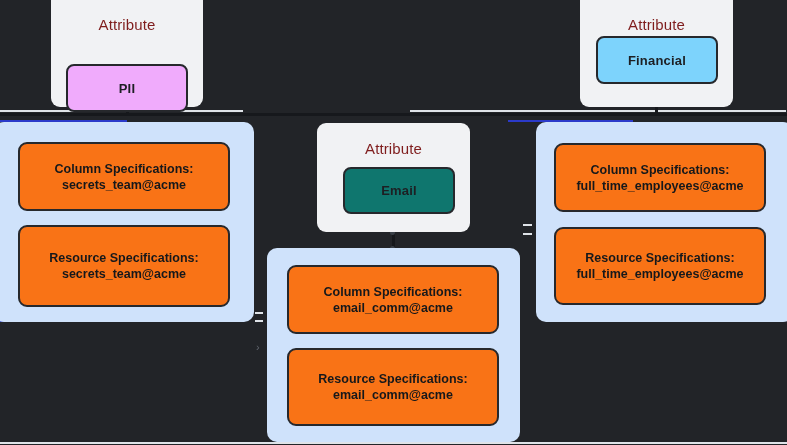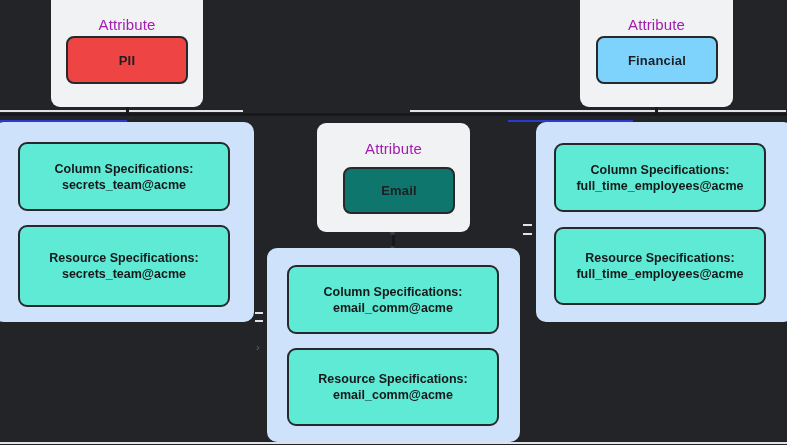--- a/index.html
+++ b/index.html
@@ -39,54 +39,54 @@
   
   .attr-card {
     position: absolute;
     background: #f1f2f4;
     border-radius: 9px;
     box-sizing: border-box;
     padding: 0;
   }
   .attr-card-title {
     text-align: center;
-    color: #a21caf;
+    color: #7f1d1d;
     font-size: 15px;
     font-weight: 400;
     line-height: 1;
     letter-spacing: .1px;
   }
   .attr-chip {
     position: absolute;
     box-sizing: border-box;
     border: 2px solid #26282c;
     border-radius: 8px;
     display: flex;
     align-items: center;
     justify-content: center;
     color: #1d1f23;
     font-size: 13px;
     font-weight: 700;
     letter-spacing: .2px;
   }
-  .chip-pii       { background: #ef4444; }
+  .chip-pii       { background: #f0abfc; margin-top: 28px; }
   .chip-financial { background: #7dd3fc; }
   .chip-email     { background: #0f766e; }
 
   
   .panel {
     position: absolute;
     background: #cfe2fb;
     border-radius: 10px;
     box-sizing: border-box;
   }
   .spec-box {
     position: absolute;
     box-sizing: border-box;
-    background: #5eead4;
+    background: #f97316;
     border: 2px solid #26282c;
     border-radius: 9px;
     display: flex;
     flex-direction: column;
     align-items: center;
     justify-content: center;
     text-align: center;
     color: #16181b;
     font-size: 12.5px;
     font-weight: 700;

